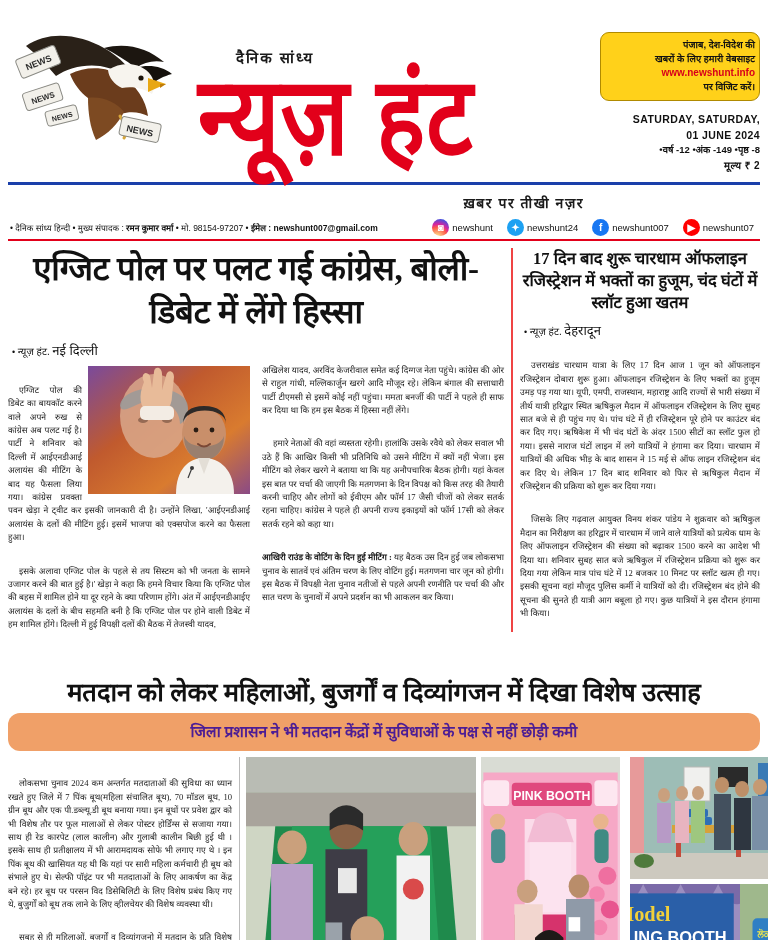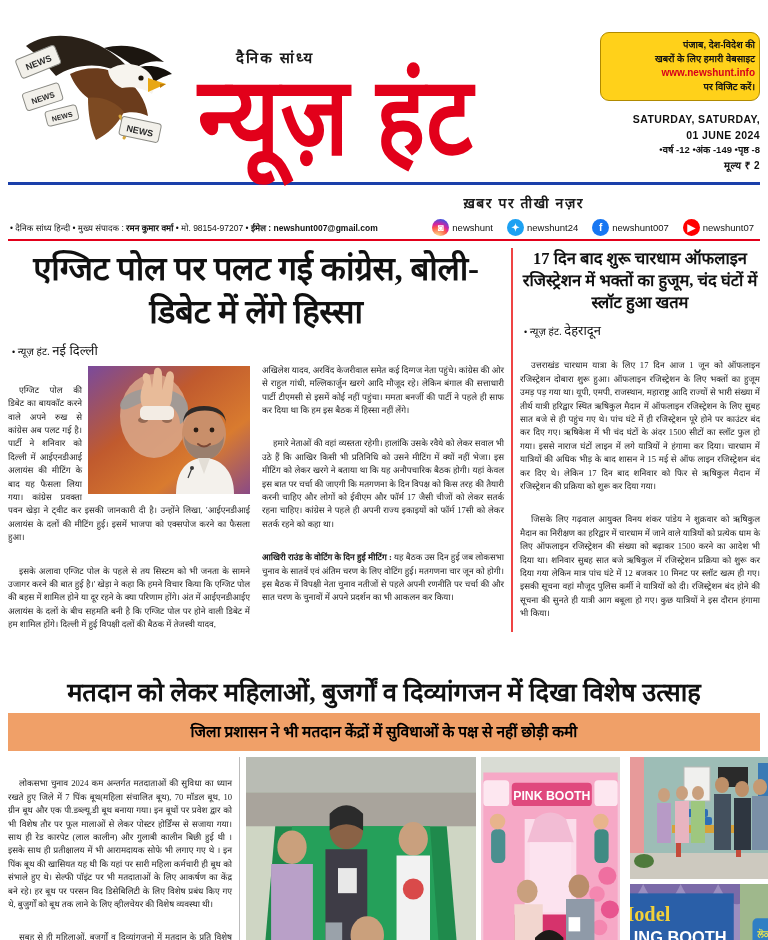--- a/index.html
+++ b/index.html
@@ -247,21 +247,22 @@
     padding: 2px 0 5px;
     margin-top: 44px;
   }
   .subbanner {
     background: #f0a068;
     text-align: center;
     padding: 7px 6px 9px;
     font-family: "Liberation Serif", serif;
     font-size: 15.5px;
     font-weight: bold;
-    color: #000000;
+    color: #4c1d95;
+    border-radius: 12px;
   }
 
   .sec2-body { display: flex; margin-top: 6px; gap: 0; }
   .sec2-text { flex: 0 0 232px; padding-right: 7px; border-right: 1px solid #bbb; }
   .sec2-gallery { flex: 1; padding-left: 6px; display: flex; gap: 5px; }
 
   .gal-col { display: flex; flex-direction: column; gap: 5px; }
   .gal-a { flex: 0 0 230px; }
   .gal-b { flex: 0 0 139px; }
   .gal-c { flex: 1; }

